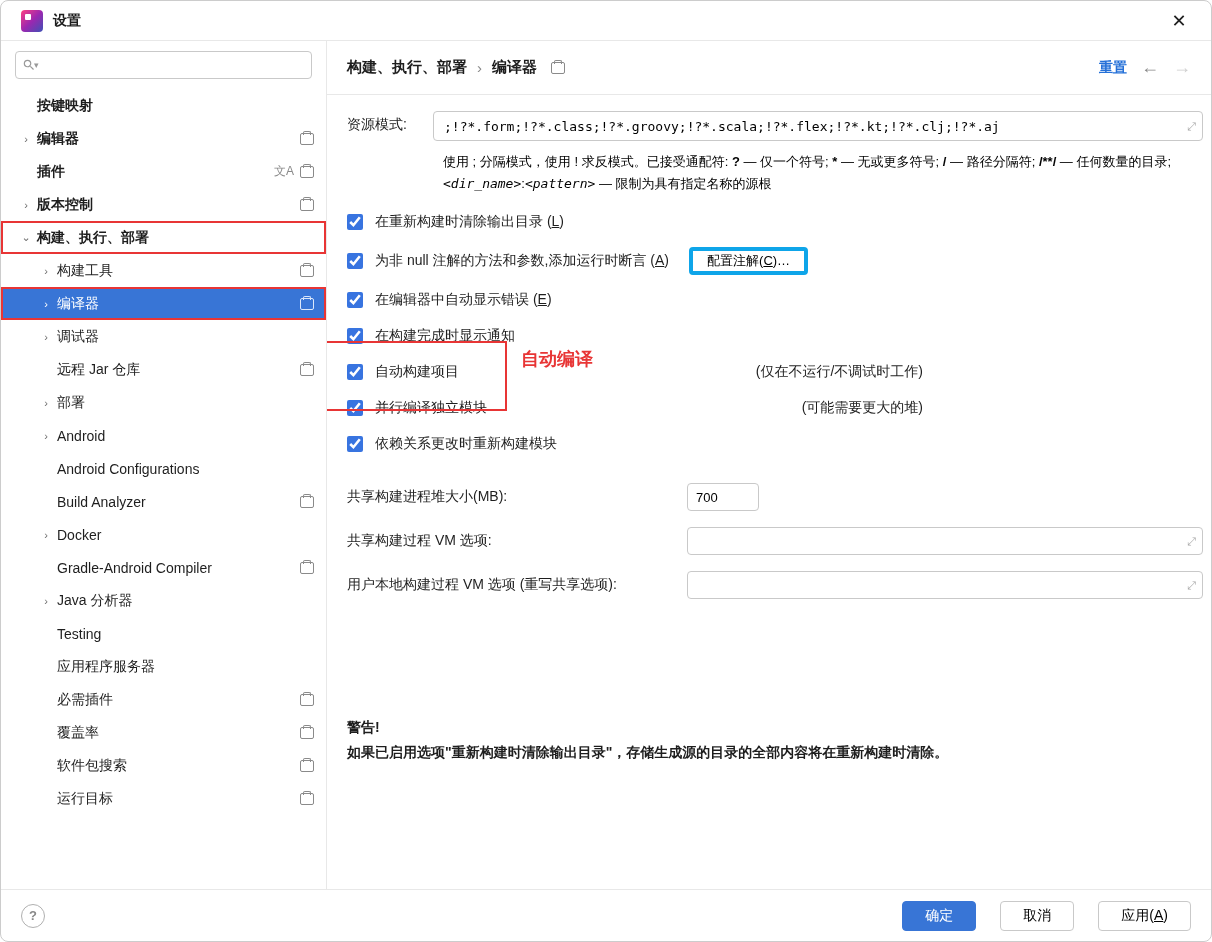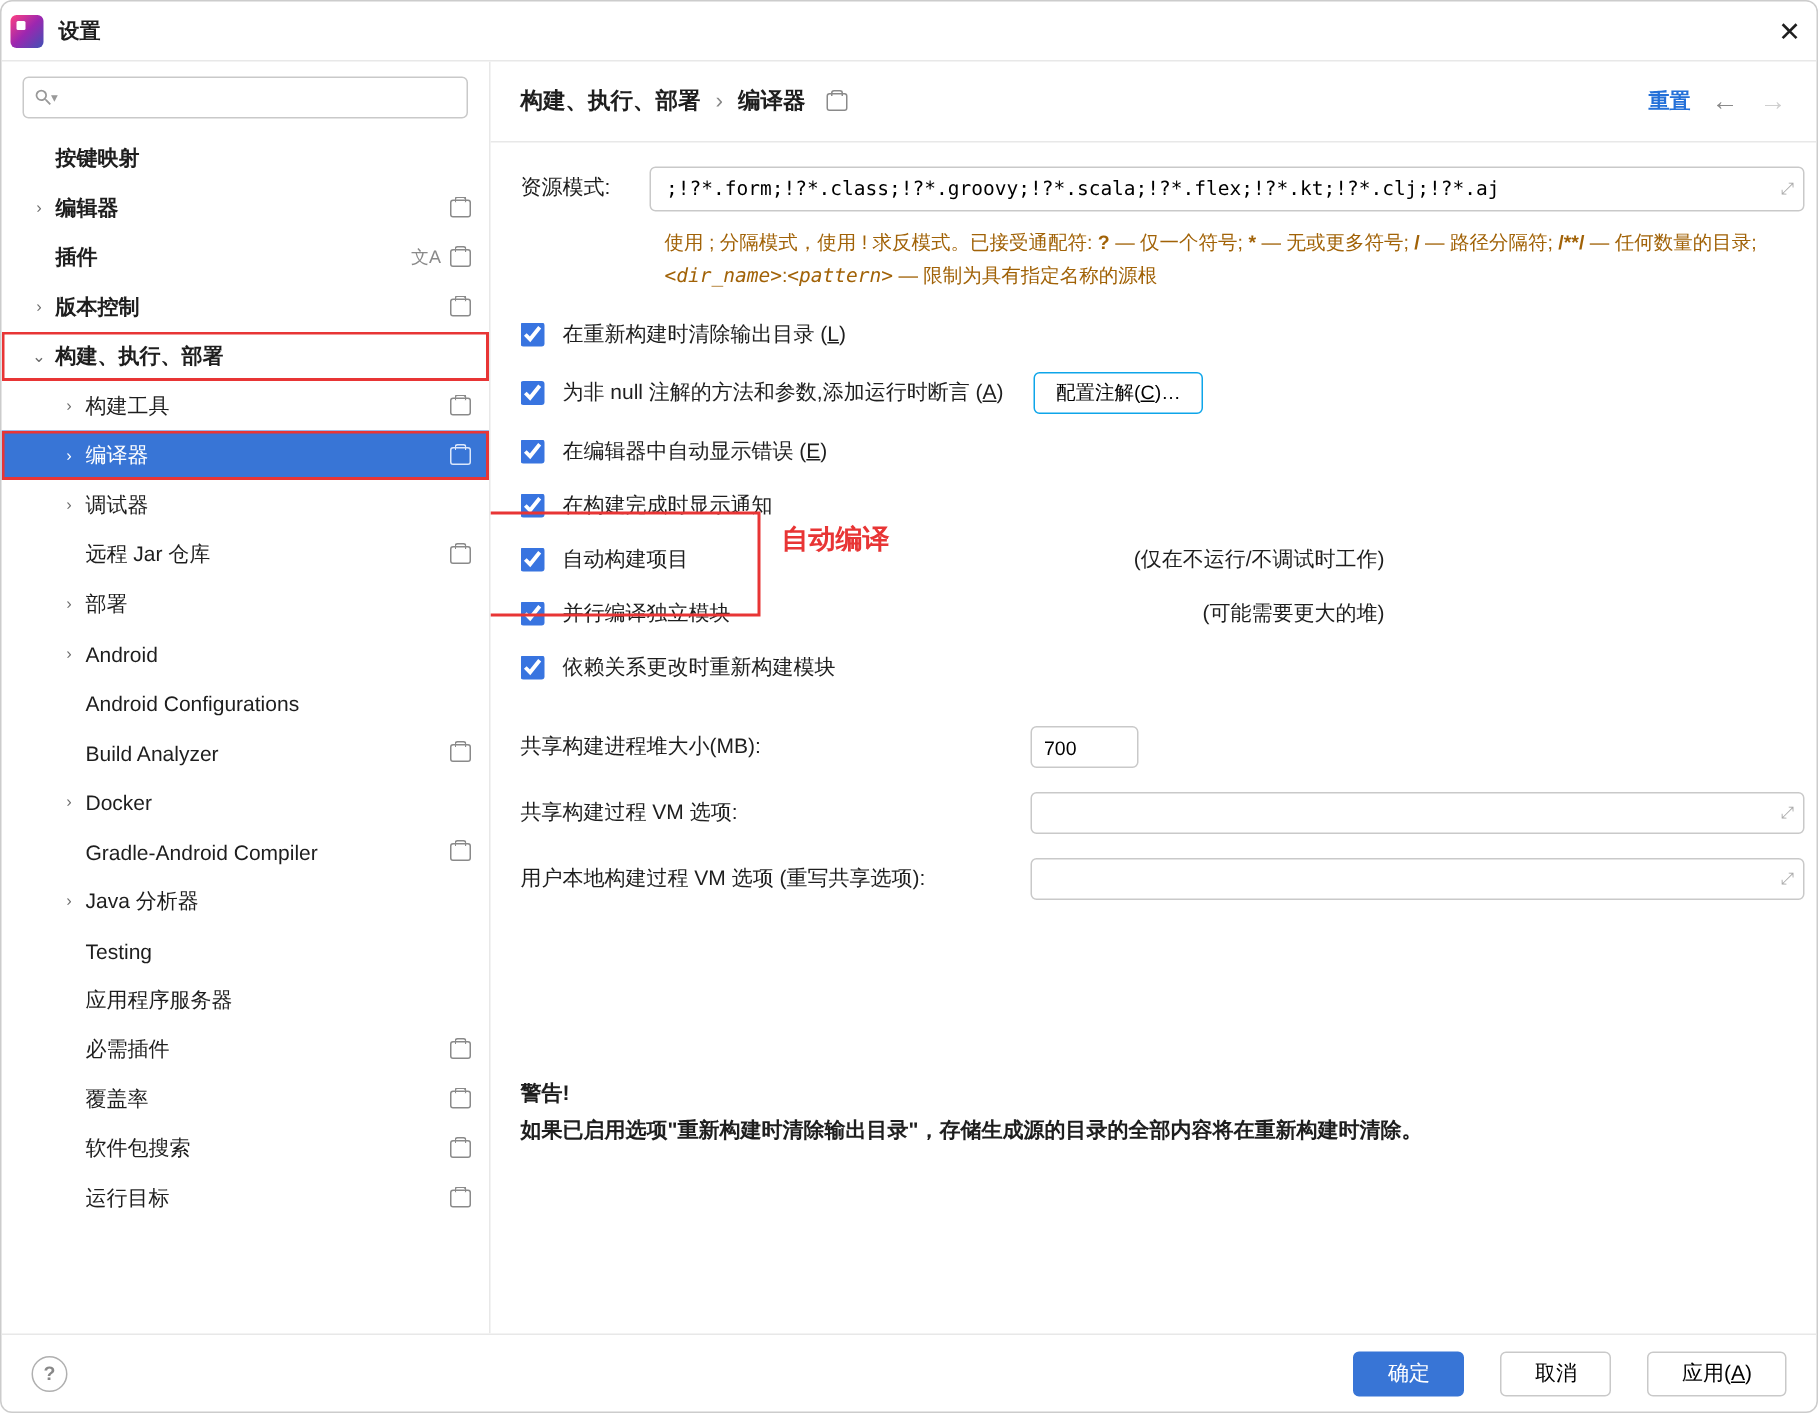--- a/index.html
+++ b/index.html
@@ -1,18 +1,18 @@
 <!DOCTYPE html>
 <html><head>
 <meta charset="utf-8">
 <style>
 * { box-sizing: border-box; margin: 0; padding: 0; }
 body { font-family: "Microsoft YaHei", "Segoe UI", sans-serif; font-size: 13px; color: #1e1e1e; background: #fff; overflow: hidden; }
 .window { width: 1212px; height: 942px; border: 1px solid #ccc; border-radius: 8px; display: flex; flex-direction: column; background: #fff; }
-.titlebar { display: flex; align-items: center; height: 40px; padding: 0 6px; border-bottom: 1px solid #e8e8e8; }
+.titlebar { display: flex; align-items: center; height: 40px; padding: 0 20px; border-bottom: 1px solid #e8e8e8; }
 .app-icon { width: 22px; height: 22px; margin-right: 10px; background: linear-gradient(135deg, #ff4081 0%, #9c27b0 50%, #3f51b5 100%); border-radius: 4px; position: relative; }
 .app-icon::after { content: ""; position: absolute; left: 4px; top: 4px; width: 6px; height: 6px; background: #fff; border-radius: 1px; }
 .titlebar-title { font-size: 14px; font-weight: bold; }
 .titlebar-close { margin-left: auto; font-size: 18px; cursor: pointer; width: 24px; text-align: center; }
 .body { flex: 1; display: flex; overflow: hidden; }
 .sidebar { width: 326px; border-right: 1px solid #e8e8e8; display: flex; flex-direction: column; }
 .search-wrap { padding: 10px 14px; }
 .search { display: flex; align-items: center; border: 1px solid #c9c9c9; border-radius: 4px; height: 28px; padding: 0 6px; }
 .search svg { width: 14px; height: 14px; fill: #999; }
 .tree { flex: 1; overflow-y: auto; padding-bottom: 8px; }
@@ -38,28 +38,28 @@
 .header-actions { margin-left: auto; display: flex; align-items: center; gap: 14px; }
 .reset-link { color: #2470d8; font-weight: bold; font-size: 14px; cursor: pointer; }
 .nav-arrow { color: #8a8a8a; font-size: 18px; width: 18px; text-align: center; cursor: pointer; }
 .nav-arrow.disabled { color: #cfcfcf; }
 .content { flex: 1; overflow-y: auto; padding: 16px 8px 10px 20px; position: relative; }
 .row { display: flex; align-items: flex-start; margin-bottom: 10px; }
 .row .lbl { width: 86px; font-size: 14px; padding-top: 5px; }
 .text-input { flex: 1; border: 1px solid #c9c9c9; border-radius: 4px; height: 30px; padding: 0 28px 0 10px; font-family: "Consolas", monospace; font-size: 13px; position: relative; }
 .text-input input { border: none; outline: none; width: 100%; height: 100%; font-family: inherit; font-size: inherit; background: transparent; }
 .expand-handle { position: absolute; right: 6px; top: 50%; transform: translateY(-50%); color: #aaa; font-size: 11px; cursor: pointer; }
-.help-text { font-size: 13px; color: #a16207; margin: 8px 0 16px 96px; line-height: 1.7; }
+.help-text { font-size: 13px; color: #000000; margin: 8px 0 16px 96px; line-height: 1.7; }
 .help-text .mono { font-family: "Consolas", monospace; font-style: italic; }
 .check-row { display: flex; align-items: center; margin-bottom: 14px; min-height: 22px; }
 .check-row input[type="checkbox"] { width: 16px; height: 16px; margin-right: 12px; accent-color: #3874e0; cursor: pointer; }
 .check-row label { font-size: 14px; cursor: pointer; }
 .check-row .note { margin-left: auto; font-size: 14px; color: #1e1e1e; padding-right: 280px; }
 .check-row .u { text-decoration: underline; }
-.btn-inline { margin-left: 20px; border: 1px solid #0ea5e9; background: #fff; border-radius: 4px; height: 28px; padding: 0 14px; font-size: 13px; cursor: pointer; }
+.btn-inline { margin-left: 20px; border: 4px solid #0ea5e9; background: #fff; border-radius: 4px; height: 28px; padding: 0 14px; font-size: 13px; cursor: pointer; }
 .annotation-box { position: absolute; border: 2px solid #e83535; pointer-events: none; }
 .annotation-text { color: #e83535; font-size: 18px; font-weight: bold; position: absolute; pointer-events: none; }
 .form-row { display: flex; align-items: center; margin-bottom: 16px; }
 .form-row .flbl { width: 340px; font-size: 14px; }
 .num-input { width: 72px; height: 28px; border: 1px solid #c9c9c9; border-radius: 4px; padding: 0 8px; font-size: 13px; }
 .wide-input { flex: 1; height: 28px; border: 1px solid #c9c9c9; border-radius: 4px; position: relative; padding: 0 28px 0 8px; }
 .wide-input input { border: none; outline: none; width: 100%; height: 100%; background: transparent; }
 .warning { margin-top: 120px; }
 .warning .warn-title { font-weight: bold; font-size: 14px; margin-bottom: 4px; }
 .warning .warn-body { font-weight: bold; font-size: 14px; line-height: 1.6; }

